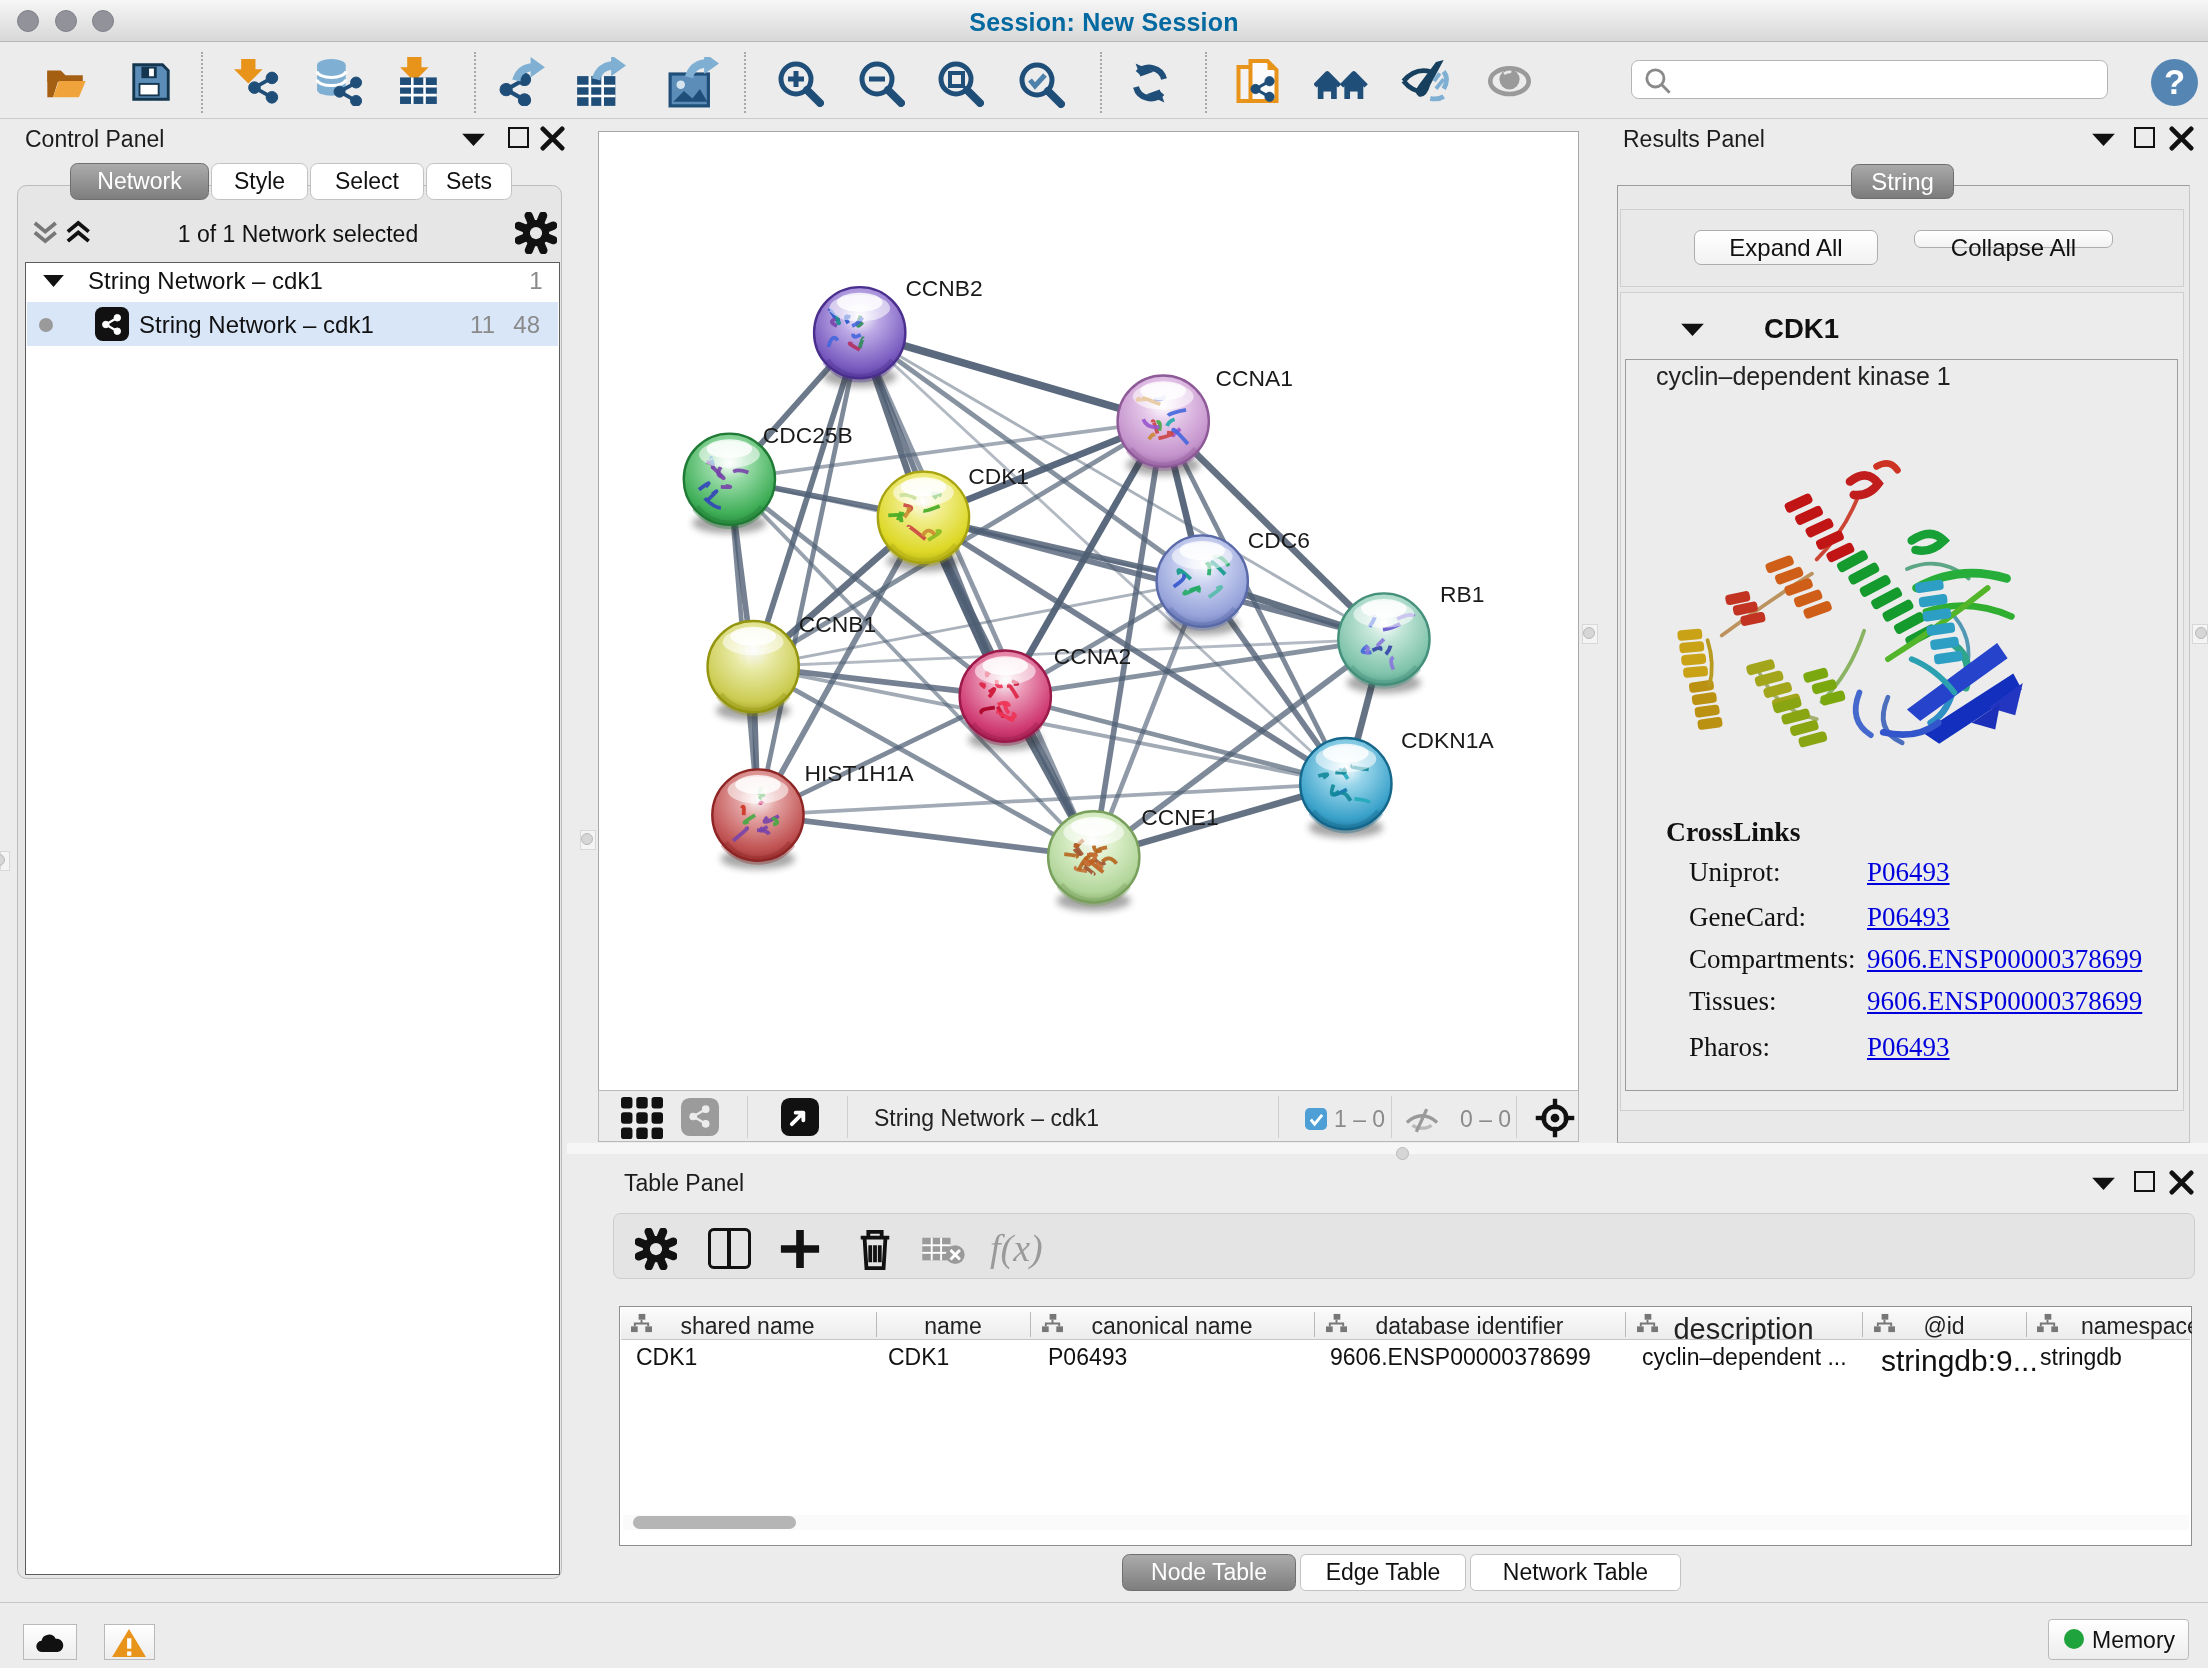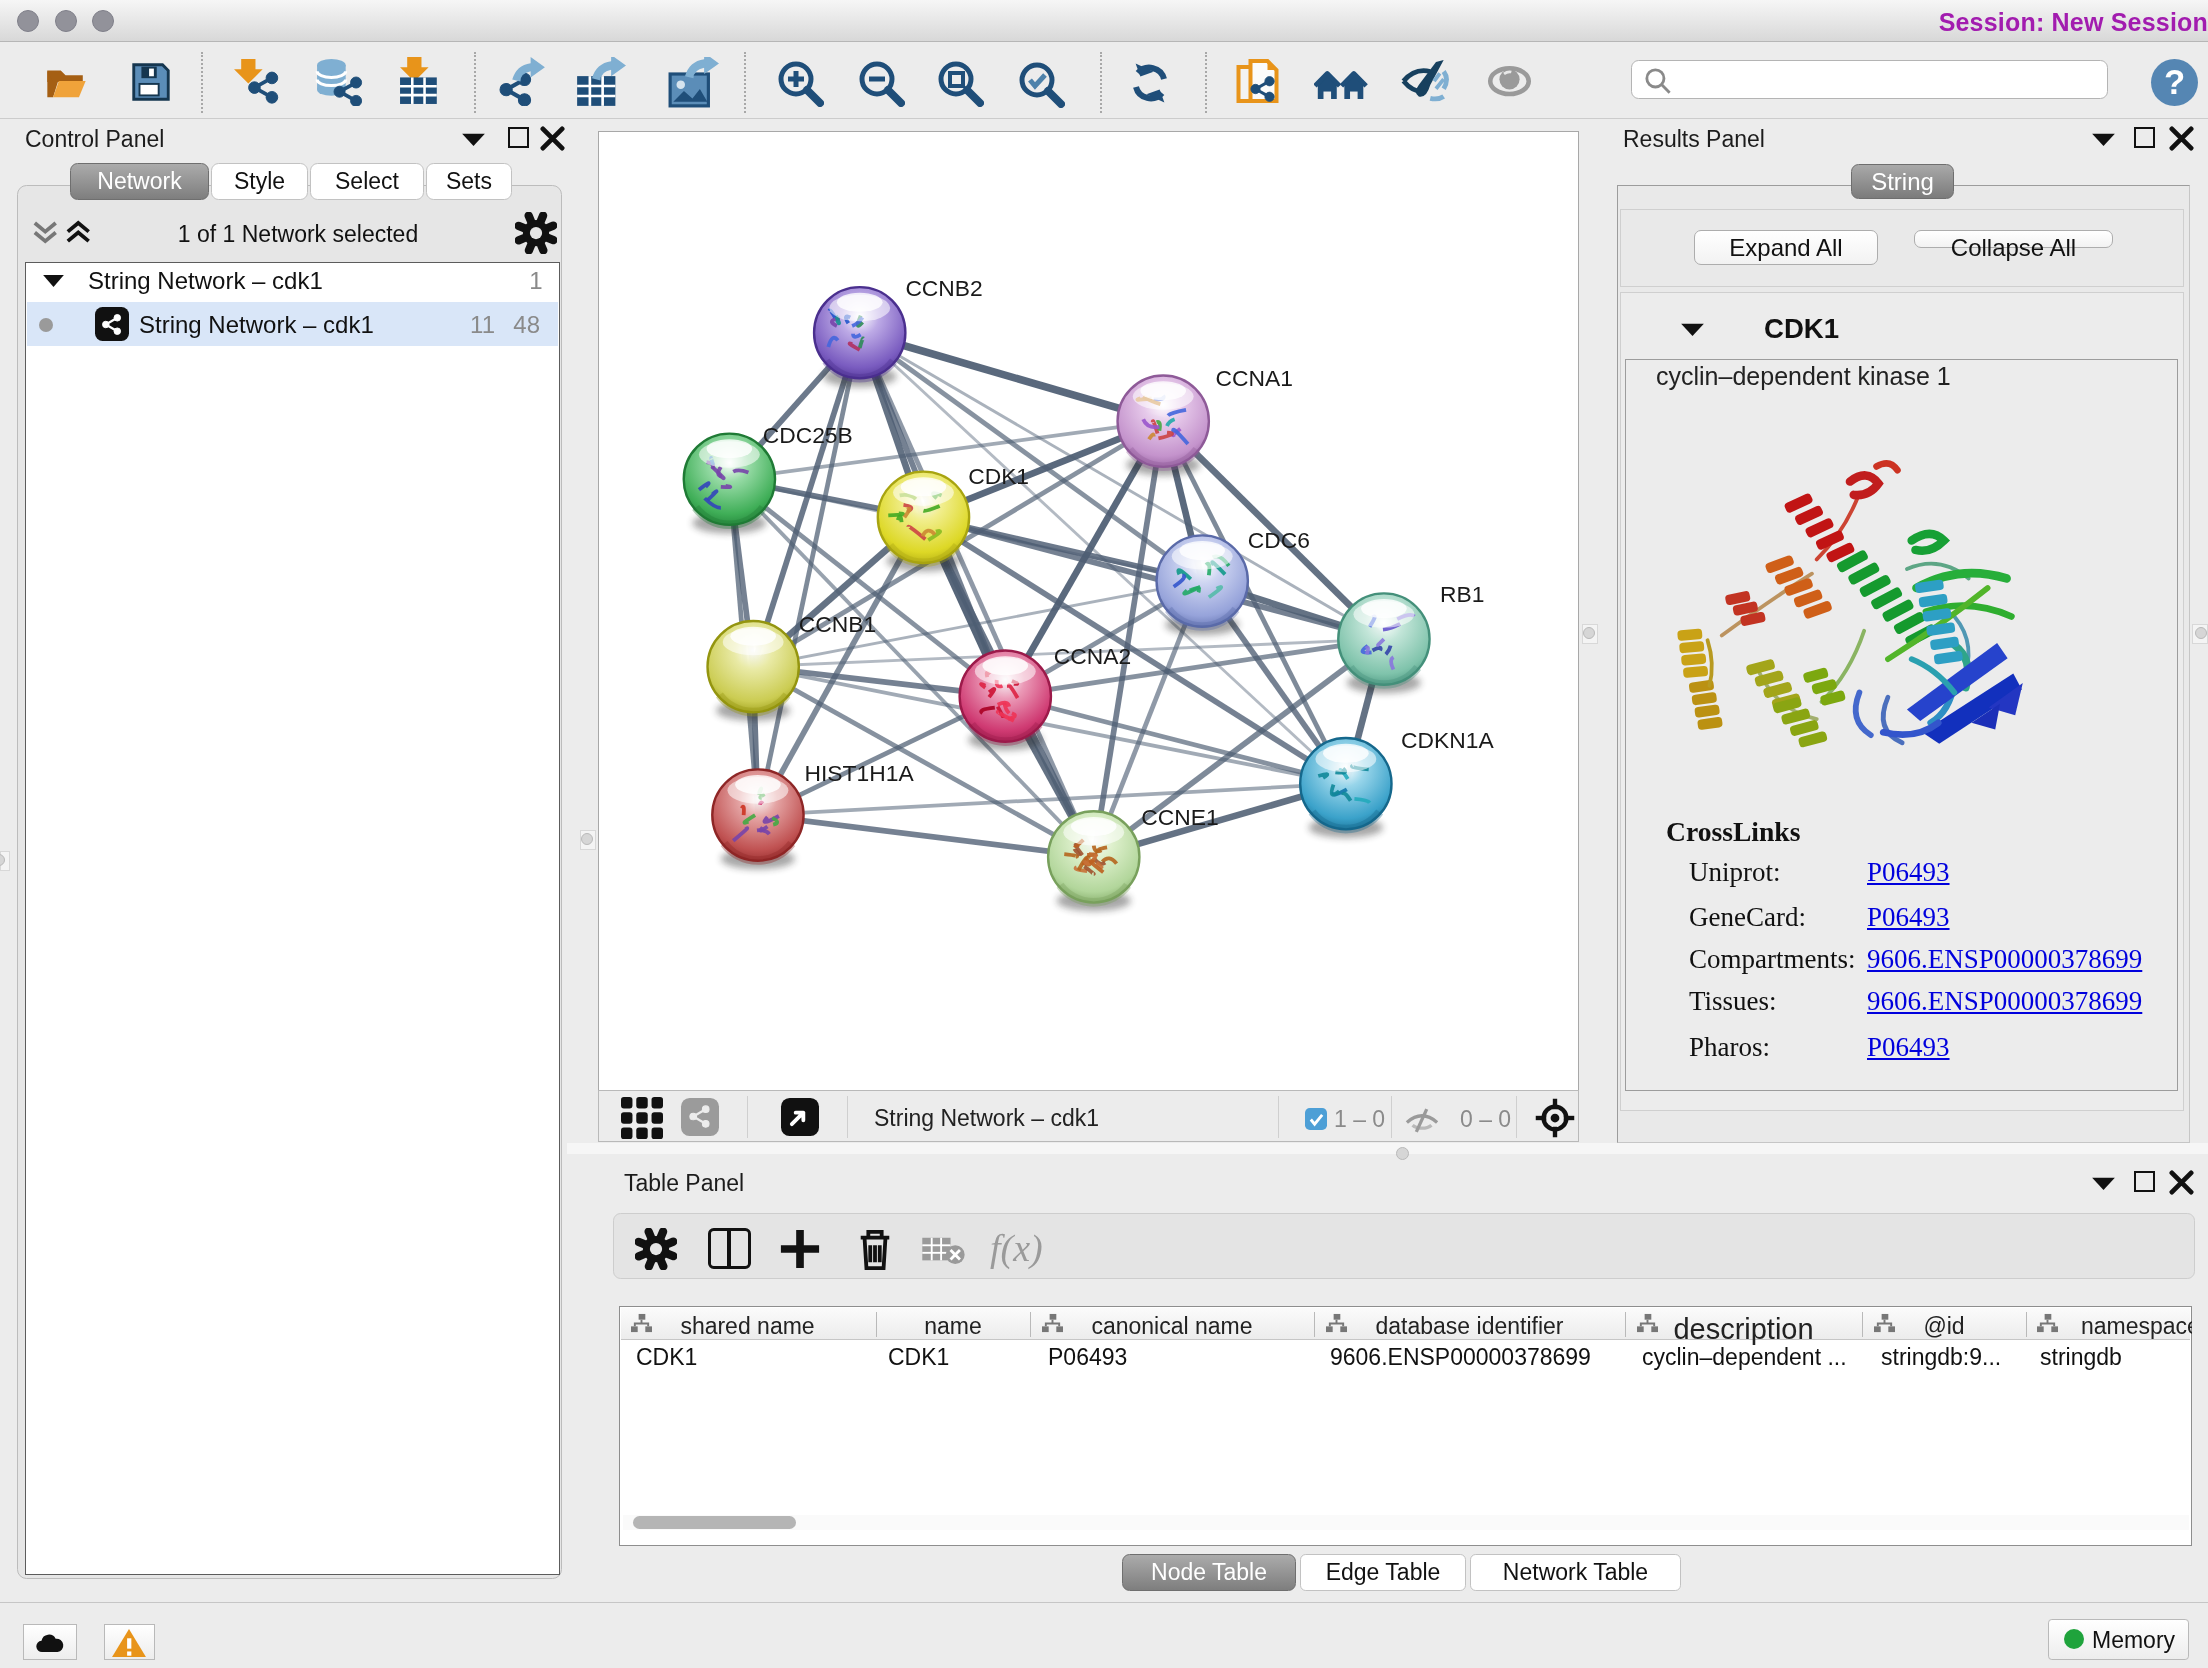--- a/index.html
+++ b/index.html
@@ -1,21 +1,21 @@
 <!DOCTYPE html>
 <html style="font-size:15px"><head><meta charset="utf-8">
 
 <style>
 *{margin:0;padding:0;box-sizing:border-box;}
 html,body{width:2208px;height:1668px;overflow:hidden;}
 body{font-family:"Liberation Sans",sans-serif;background:#ececec;position:relative;}
 .abs{position:absolute;}
 .titlebar{left:0;top:0;width:2208px;height:42px;background:linear-gradient(#f6f6f6,#d8d8d8);border-bottom:1px solid #b6b6b6;}
 .tl{border-radius:50%;width:22px;height:22px;background:#92929a;border:1px solid #80808a;top:9.5px;}
-.wtitle{width:100%;text-align:right;top:7.6px;font-size:25px;font-weight:600;color:#a21caf;letter-spacing:0.2px;}
+.wtitle{width:100%;text-align:center;top:7.6px;font-size:25px;font-weight:600;color:#0369a1;letter-spacing:0.2px;}
 .toolbar{left:0;top:43px;width:2208px;height:76px;background:#ececec;border-bottom:1px solid #cccccc;}
 .tsep{top:52px;height:61px;width:0;border-left:2.9px dotted #a8a8a8;}
 .searchbox{left:1631px;top:60px;width:477px;height:39px;background:#fff;border:1.9px solid #b4b4b4;border-radius:7.6px;}
 .panel-title{font-size:23px;color:#1c1c1c;}
 .whitebox{background:#fff;border:1.9px solid #5c5c5c;}
 .tab{position:absolute;height:37px;line-height:35px;text-align:center;font-size:23px;background:#fff;border:1px solid #c2c2c2;color:#111;border-radius:7.6px;}
 .tab.sel{background:linear-gradient(#ababab,#7e7e7e);color:#fff;border-color:#6f6f6f;}
 .btn{position:absolute;background:linear-gradient(#ffffff,#f2f2f2);border:1px solid #adadad;border-radius:7px;text-align:center;font-size:24px;color:#111;}
 .link{color:#0000dd;text-decoration:underline;}
 .serif{font-family:"Liberation Serif",serif;}
@@ -808,21 +808,21 @@
         <rect x="17" y="14" width="7" height="6"></rect>
         <path d="M13 7 v4 M6 14 v-3 h14 v3" stroke="#777" stroke-width="2" fill="none"></path>
       </g>
     </svg></div>
 <div class="abs" style="left:2081px;top:1313px;width:111px;overflow:hidden;white-space:nowrap;font-size:23px;color:#222">namespace</div>
 <div class="abs" style="left:636px;top:1344px;font-size:23px;color:#111">CDK1</div>
 <div class="abs" style="left:888px;top:1344px;font-size:23px;color:#111">CDK1</div>
 <div class="abs" style="left:1048px;top:1344px;font-size:23px;color:#111">P06493</div>
 <div class="abs" style="left:1330px;top:1344px;font-size:23px;color:#111">9606.ENSP00000378699</div>
 <div class="abs" style="left:1642px;top:1344px;font-size:23px;color:#111">cyclin–dependent ...</div>
-<div class="abs" style="left:1881px;top:1344px;font-size:23px;color:#111">stringdb:9...</div>
+<div class="abs" style="left:1881px;top:1344px;font-size:30px;color:#111">stringdb:9...</div>
 <div class="abs" style="left:2040px;top:1344px;font-size:23px;color:#111">stringdb</div>
 <div class="abs" style="left:623px;top:1515px;width:1566px;height:15px;background:#fafafa"></div>
 <div class="abs" style="left:633px;top:1516px;width:163px;height:13.3px;background:#b5b5b5;border-radius:6.7px"></div>
 <div class="abs tab sel" style="left:1122px;top:1554px;width:174px">Node Table</div>
 <div class="abs tab" style="left:1300px;top:1554px;width:166px;border-radius:5.7px">Edge Table</div>
 <div class="abs tab" style="left:1470px;top:1554px;width:211px;border-radius:5.7px">Network Table</div>
 <div class="abs" style="left:0px;top:1602px;width:2208px;height:67px;background:#ececec;border-top:1px solid #c6c6c6"></div>
 <div class="abs" style="left:23px;top:1624px;width:54px;height:36px;background:linear-gradient(#fff,#ededed);border:1.9px solid #b9b9b9"></div>
 <svg class="abs" style="left:33px;top:1631px" width="34" height="25" viewBox="0 0 36 26">
     <path d="M10 22 a6 6 0 0 1 -1 -12 a8 8 0 0 1 15 -2 a6 6 0 0 1 2 14 z" fill="#111"></path>

